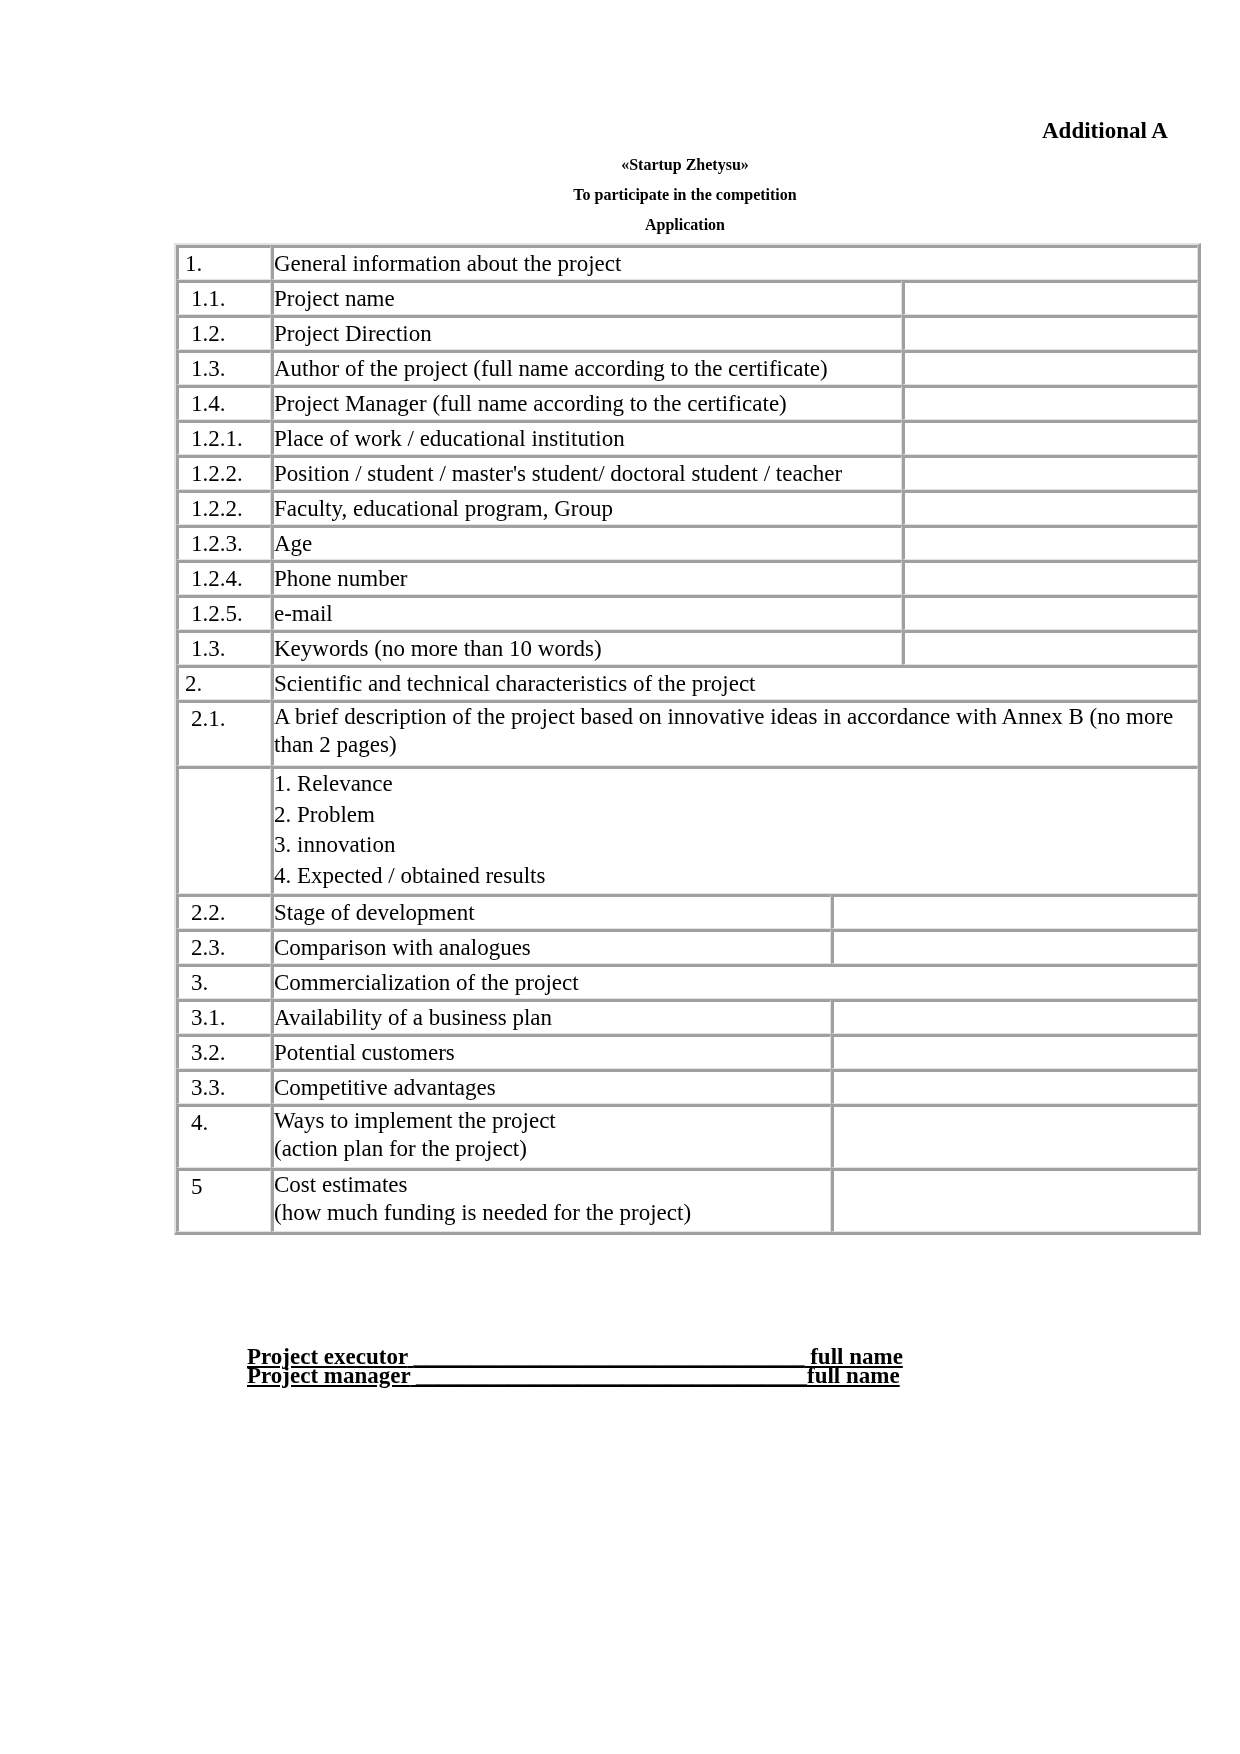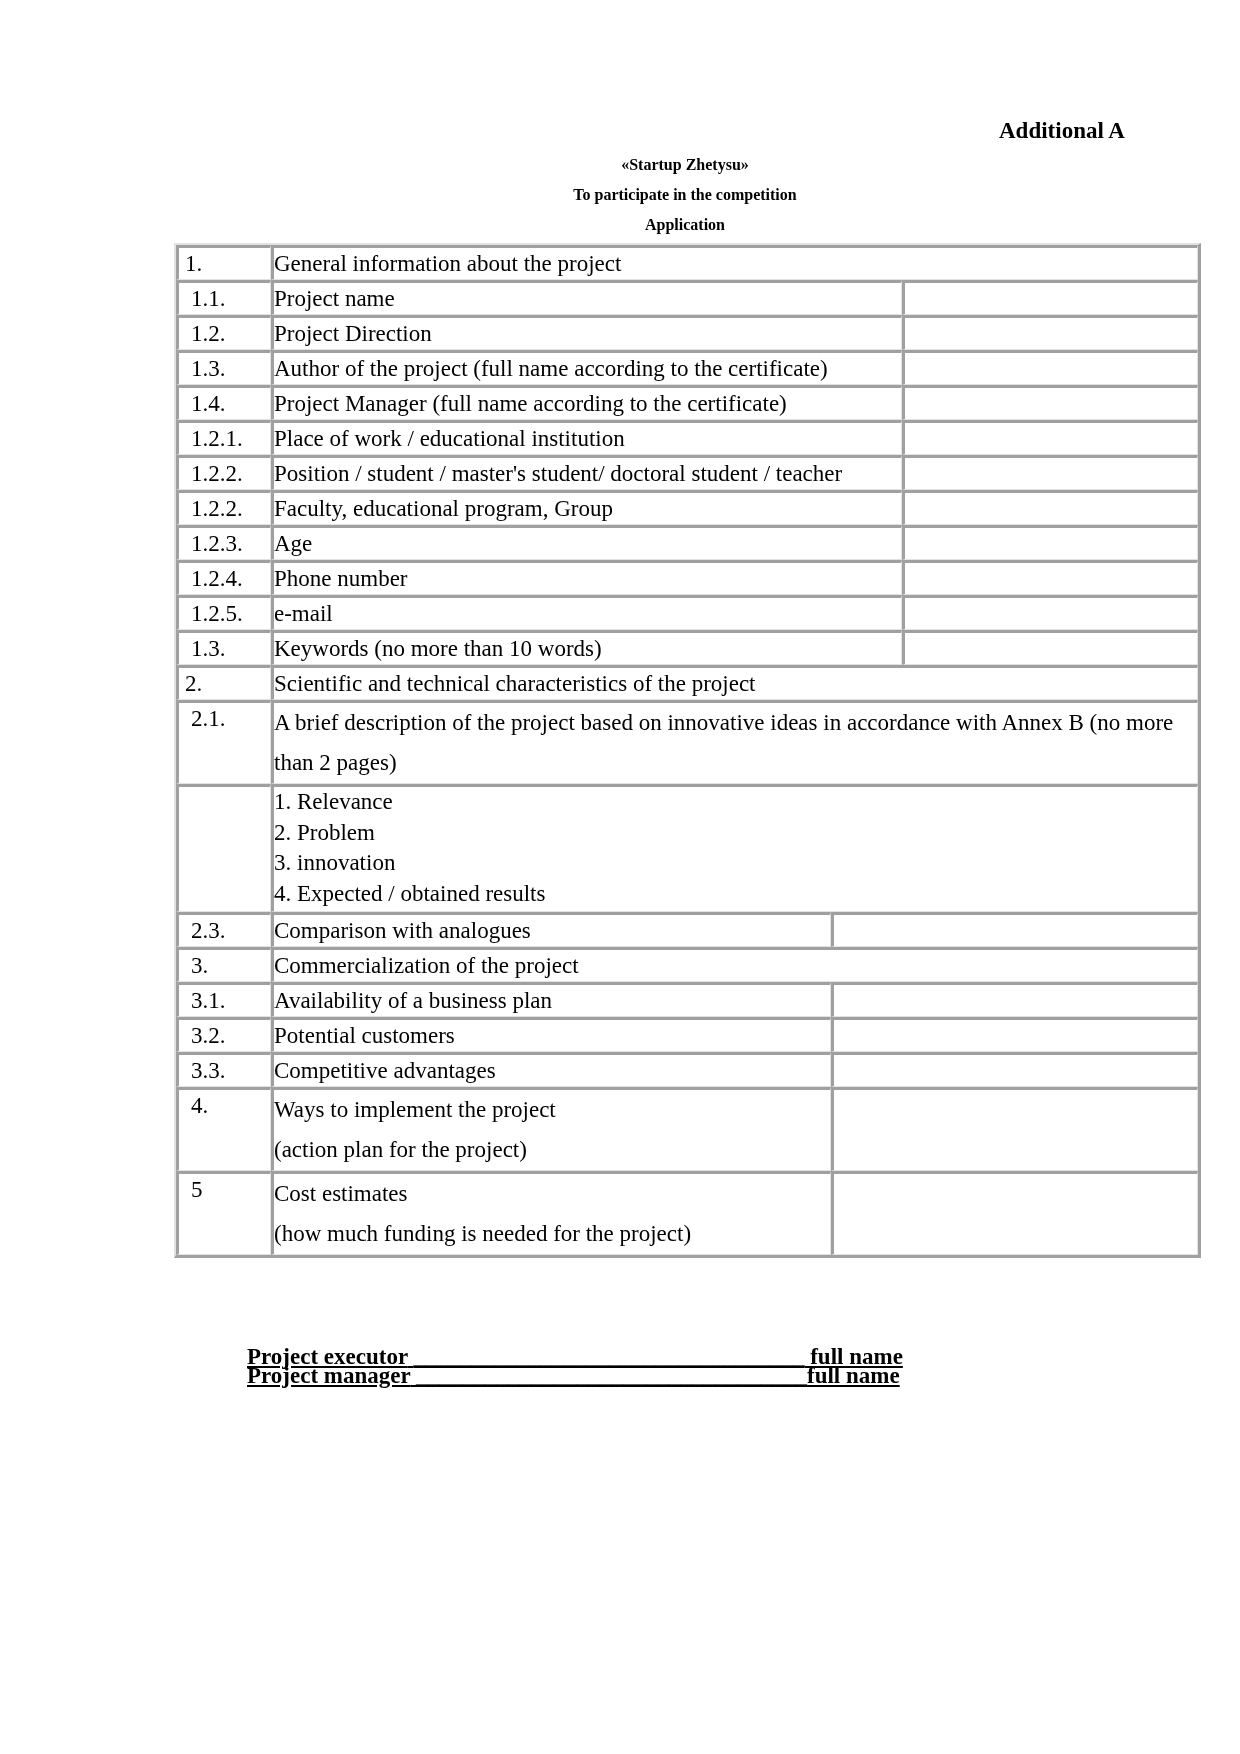--- a/index.html
+++ b/index.html
@@ -1,21 +1,21 @@
 <!DOCTYPE html>
 <html><head>
   <meta charset="utf-8">
   <style>
     html, body { margin: 0; padding: 0; background: #ffffff; }
     body {
       width: 1240px; height: 1754px; position: relative; overflow: hidden;
       font-family: "Liberation Serif", "DejaVu Serif", serif; color: #000;
     }
     .annex {
-      position: absolute; left: 999px; top: 118px;
+      position: absolute; left: 1042px; top: 118px;
       font-weight: bold; font-size: 23px;
     }
     .titles {
       position: absolute; left: 174px; width: 1022px; top: 150px;
       text-align: center; font-weight: bold; font-size: 16px; line-height: 30px;
     }
     table.form {
       position: absolute; left: 174px; top: 243px; width: 1022px;
       border-collapse: separate; border-spacing: 0;
       border-top: 2px solid #e2e2e2; border-left: 2px solid #e2e2e2;
@@ -23,21 +23,21 @@
       font-size: 23px; table-layout: fixed;
     }
     table.form td {
       border-top: 3px solid #a0a0a0; border-left: 3px solid #a0a0a0;
       border-right: 1px solid #e2e2e2; border-bottom: 1px solid #e2e2e2;
       padding: 0 2px 0 0; vertical-align: top; height: 31px; line-height: 31px;
       white-space: nowrap; overflow: visible;
     }
     table.form td.num { width: 90px; padding-left: 12px; }
     table.form td.num.pad { padding-left: 6px; }
-    table.form td.wrap { white-space: normal; line-height: 40px; }
+    table.form td.wrap { white-space: normal; line-height: 28px; }
     table.form td.list { line-height: 30.5px; padding-bottom: 2px; }
     .sig {
       position: absolute; left: 247px; font-weight: bold; font-size: 23px;
       white-space: nowrap;
       text-decoration: underline;
     }
   </style>
 </head>
 <body>
 
@@ -130,20 +130,25 @@
     <tr>
       <td class="num"></td>
       <td colspan="3" class="list">
         <div>1. Relevance</div>
         <div>2. Problem</div>
         <div>3. innovation</div>
         <div>4. Expected / obtained results</div>
       </td>
     </tr>
     <tr>
+      <td class="num">2.2.</td>
+      <td>Stage of development</td>
+      <td colspan="2"></td>
+    </tr>
+    <tr>
       <td class="num">2.3.</td>
       <td>Comparison with analogues</td>
       <td colspan="2"></td>
     </tr>
 
     <tr>
       <td class="num">3.</td>
       <td colspan="3">Commercialization of the project</td>
     </tr>
     <tr>

